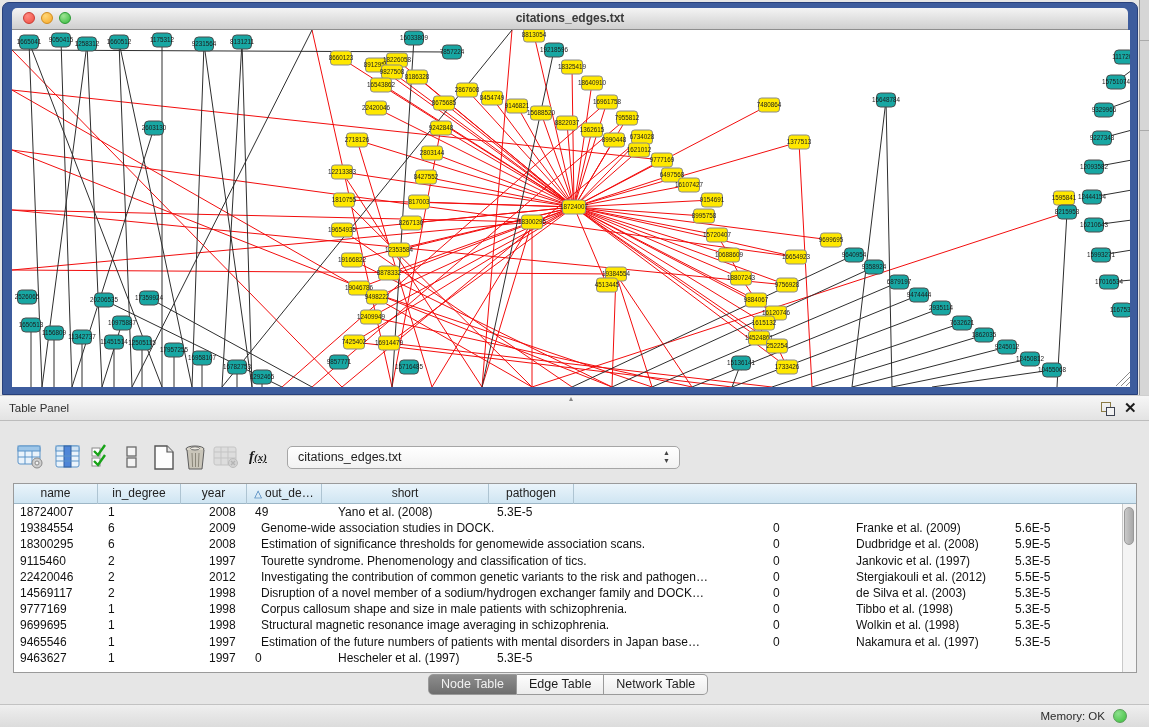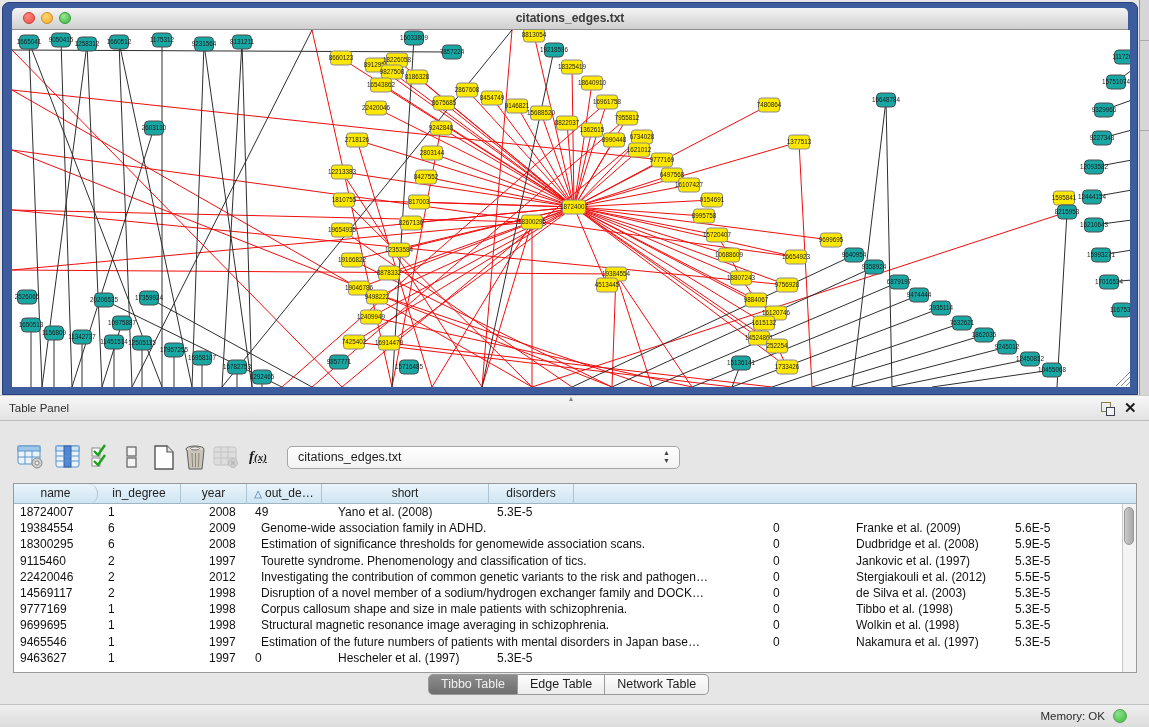--- a/index.html
+++ b/index.html
@@ -64,21 +64,21 @@
     position:absolute;left:13px;top:483px;width:1124px;height:190px;box-sizing:border-box;
     background:#fff;border:1px solid #9a9a9a;overflow:hidden;
   }
   #thead{display:flex;height:20px;background:linear-gradient(#eaf4fb,#cfe5f2);border-bottom:1px solid #9db6c6;box-sizing:border-box;}
   .th{
     box-sizing:border-box;border-right:1px solid #aec4d2;height:20px;
     font-size:12px;color:#222;text-align:center;line-height:19px;
     overflow:hidden;white-space:nowrap;cursor:pointer;
   }
   .th .sort-tri{color:#2a6db0;font-size:10px;margin-right:3px;}
-  .c0{width:84px;border-radius:9px;}.c1{width:83px;}.c2{width:66px;}.c3{width:518px;}.c4{width:75px;}.c5{width:167px;}.c6{width:85px;}
+  .c0{width:84px;}.c1{width:83px;}.c2{width:66px;}.c3{width:518px;}.c4{width:75px;}.c5{width:167px;}.c6{width:85px;}
   .th.last{flex:1;border-right:none;}
   #tbody{position:absolute;left:0;top:20px;right:14px;bottom:0;}
   .tr{display:flex;height:16.2px;background:#fff;}
   .td{
     box-sizing:border-box;font-size:12px;color:#111;line-height:16px;
     overflow:hidden;white-space:nowrap;cursor:default;
   }
   .td.c0{padding-left:6px;}.td.c1{padding-left:10px;}.td.c2{padding-left:28px;}
   .td.c3{padding-left:14px;}.td.c4{padding-left:8px;}.td.c5{padding-left:16px;}.td.c6{padding-left:8px;}
   #vscroll{
@@ -611,37 +611,37 @@
   </div>
 </div>
 
 <div id="table-box">
   <div id="thead">
       <div class="th c0"><span>name</span></div>
       <div class="th c1"><span>in_degree</span></div>
       <div class="th c2"><span>year</span></div>
       <div class="th c4"><span class="sort-tri">△</span><span>out_de…</span></div>
       <div class="th c5"><span>short</span></div>
-      <div class="th c6"><span>disorders</span></div>
+      <div class="th c6"><span>pathogen</span></div>
       <div class="th last"></div>
     </div>
   <div id="tbody">
       <div class="tr">
         <div class="td c0">18724007</div>
         <div class="td c1">1</div>
         <div class="td c2">2008</div>
         <div class="td c4">49</div>
         <div class="td c5">Yano et al. (2008)</div>
         <div class="td c6">5.3E-5</div>
       </div>
       <div class="tr">
         <div class="td c0">19384554</div>
         <div class="td c1">6</div>
         <div class="td c2">2009</div>
-        <div class="td c3">Genome-wide association family in ADHD.</div>
+        <div class="td c3">Genome-wide association studies in DOCK.</div>
         <div class="td c4">0</div>
         <div class="td c5">Franke et al. (2009)</div>
         <div class="td c6">5.6E-5</div>
       </div>
       <div class="tr">
         <div class="td c0">18300295</div>
         <div class="td c1">6</div>
         <div class="td c2">2008</div>
         <div class="td c3">Estimation of significance thresholds for genomewide association scans.</div>
         <div class="td c4">0</div>
@@ -710,21 +710,21 @@
         <div class="td c5">Hescheler et al. (1997)</div>
         <div class="td c6">5.3E-5</div>
       </div>
     </div>
   <div id="vscroll">
     <div id="vthumb"></div>
   </div>
 </div>
 
 <div id="tabs">
-    <div class="tab first active">Tibbo Table</div>
+    <div class="tab first active">Node Table</div>
     <div class="tab">Edge Table</div>
     <div class="tab last">Network Table</div>
   </div>
 
 <div id="statusbar">
   <span id="mem-label">Memory: OK</span>
   <span id="mem-dot"></span>
 </div>
 
 </body></html>

